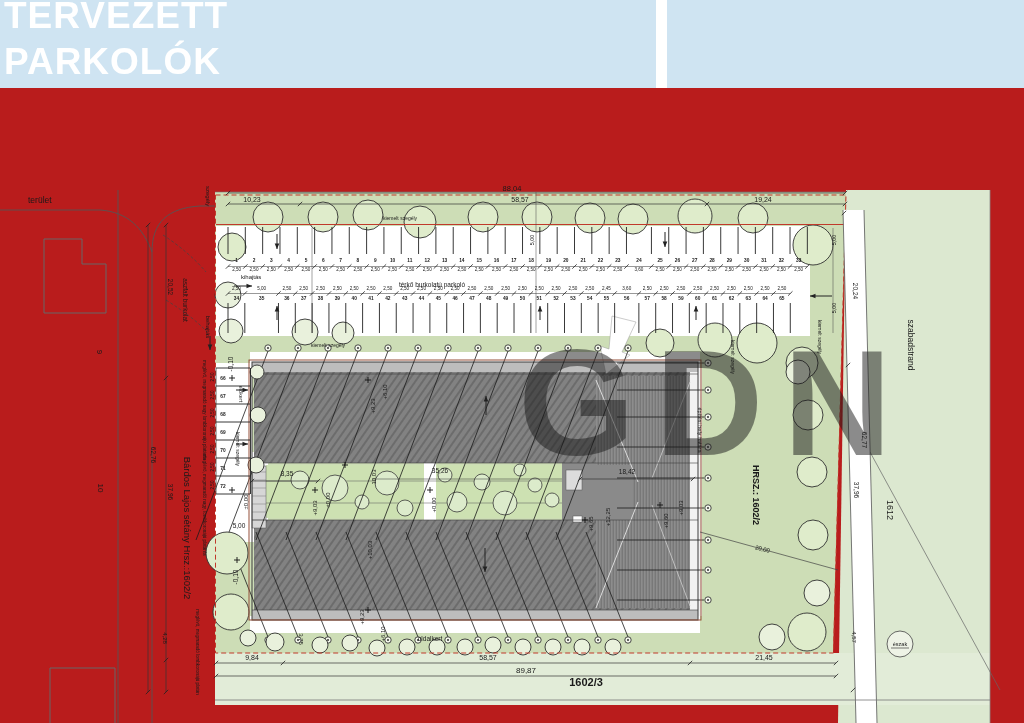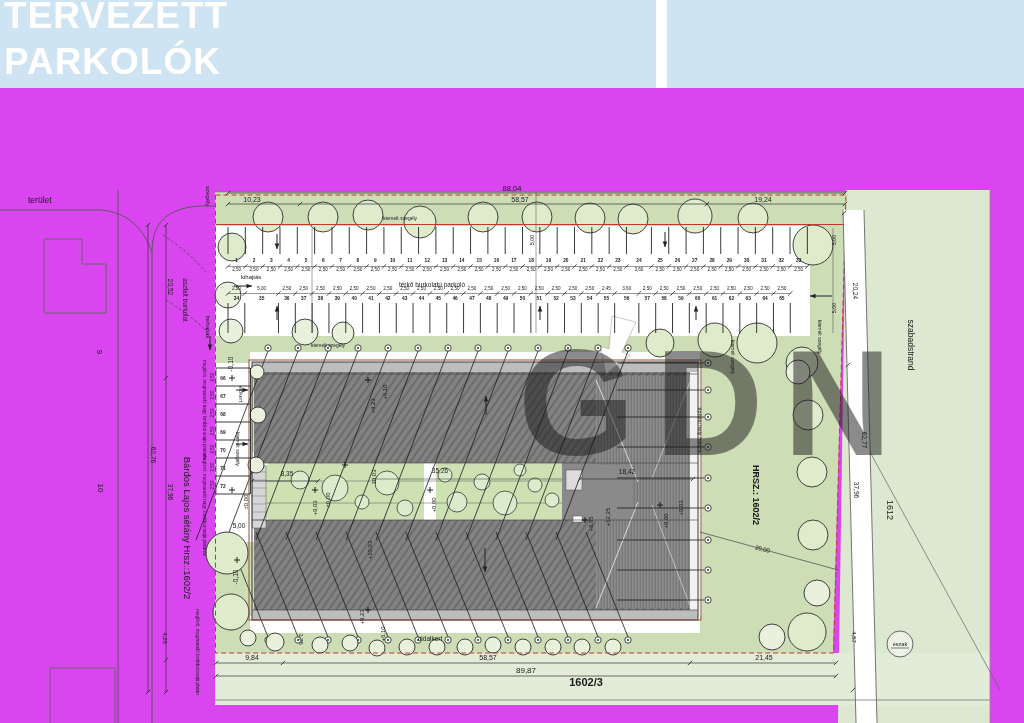--- a/index.html
+++ b/index.html
@@ -1,16 +1,16 @@
 <!DOCTYPE html>
 <html><head>
 <meta charset="utf-8">
 <style>
   html,body{margin:0;padding:0;background:#fff;}
-  .stage{position:relative;width:1024px;height:723px;overflow:hidden;background:#d946ef;
+  .stage{position:relative;width:1024px;height:723px;overflow:hidden;background:#b91c1c;
          font-family:"Liberation Sans", sans-serif;}
   svg{display:block;}
   text{font-family:"Liberation Sans", sans-serif;fill:#1a1a1a;}
   .hdr{font-weight:bold;fill:#ffffff;letter-spacing:1px;}
 </style>
 </head>
 <body>
 
 <div class="stage">
 <svg id="plan" width="1024" height="723" viewBox="0 0 1024 723">

